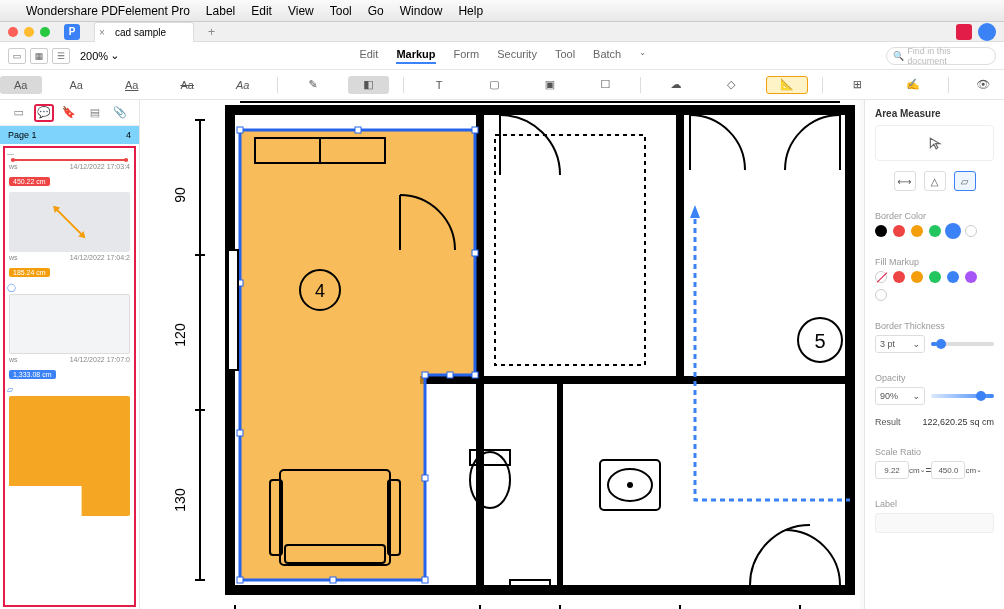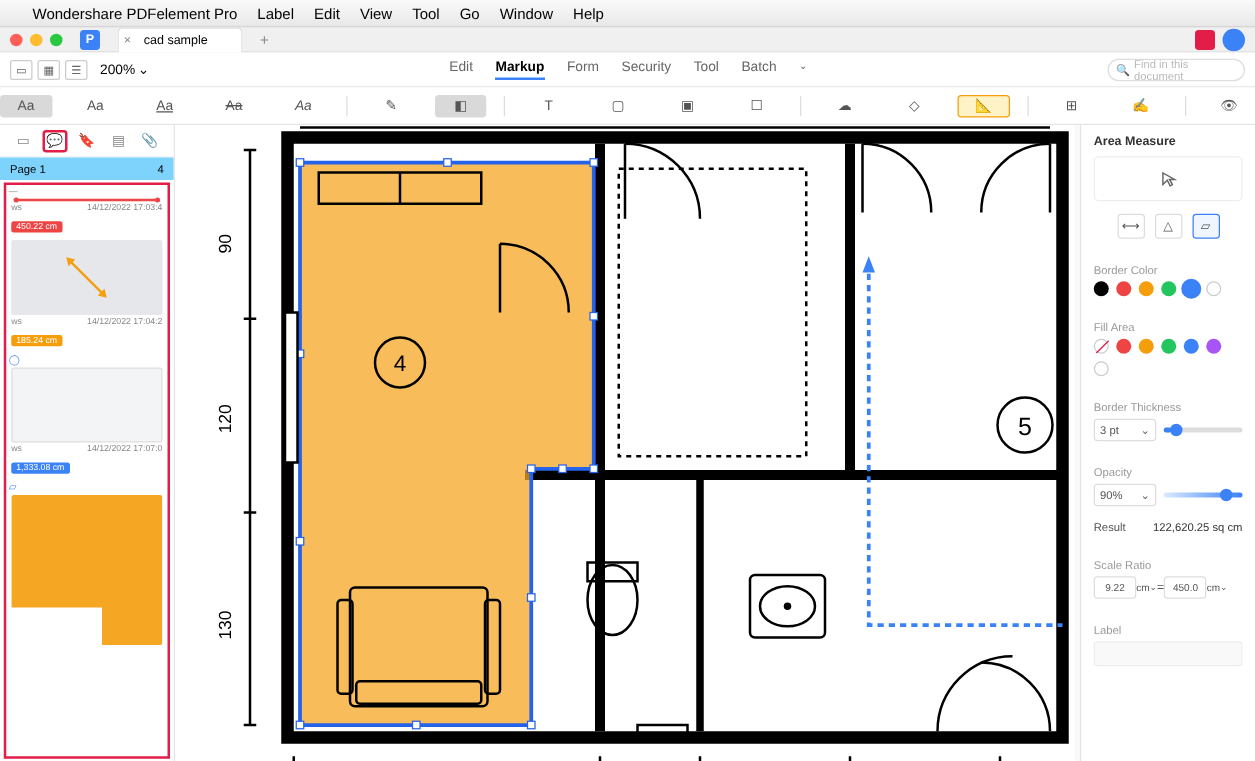--- a/index.html
+++ b/index.html
@@ -355,21 +355,21 @@
     <div class="rp-label">Border Color</div>
     <div class="swatch-row">
       <div class="swatch" style="background:#000"></div>
       <div class="swatch" style="background:#ef4444"></div>
       <div class="swatch" style="background:#f59e0b"></div>
       <div class="swatch" style="background:#22c55e"></div>
       <div class="swatch ring" style="background:#3b82f6"></div>
       <div class="swatch" style="background:#fff;border:1px solid #ccc;"></div>
     </div>
 
-    <div class="rp-label">Fill Area</div>
+    <div class="rp-label">Fill Markup</div>
     <div class="swatch-row">
       <div class="swatch none"></div>
       <div class="swatch" style="background:#ef4444"></div>
       <div class="swatch" style="background:#f59e0b"></div>
       <div class="swatch" style="background:#22c55e"></div>
       <div class="swatch" style="background:#3b82f6"></div>
       <div class="swatch" style="background:#a855f7"></div>
       <div class="swatch" style="background:#fff;border:1px solid #ccc;"></div>
     </div>
 

